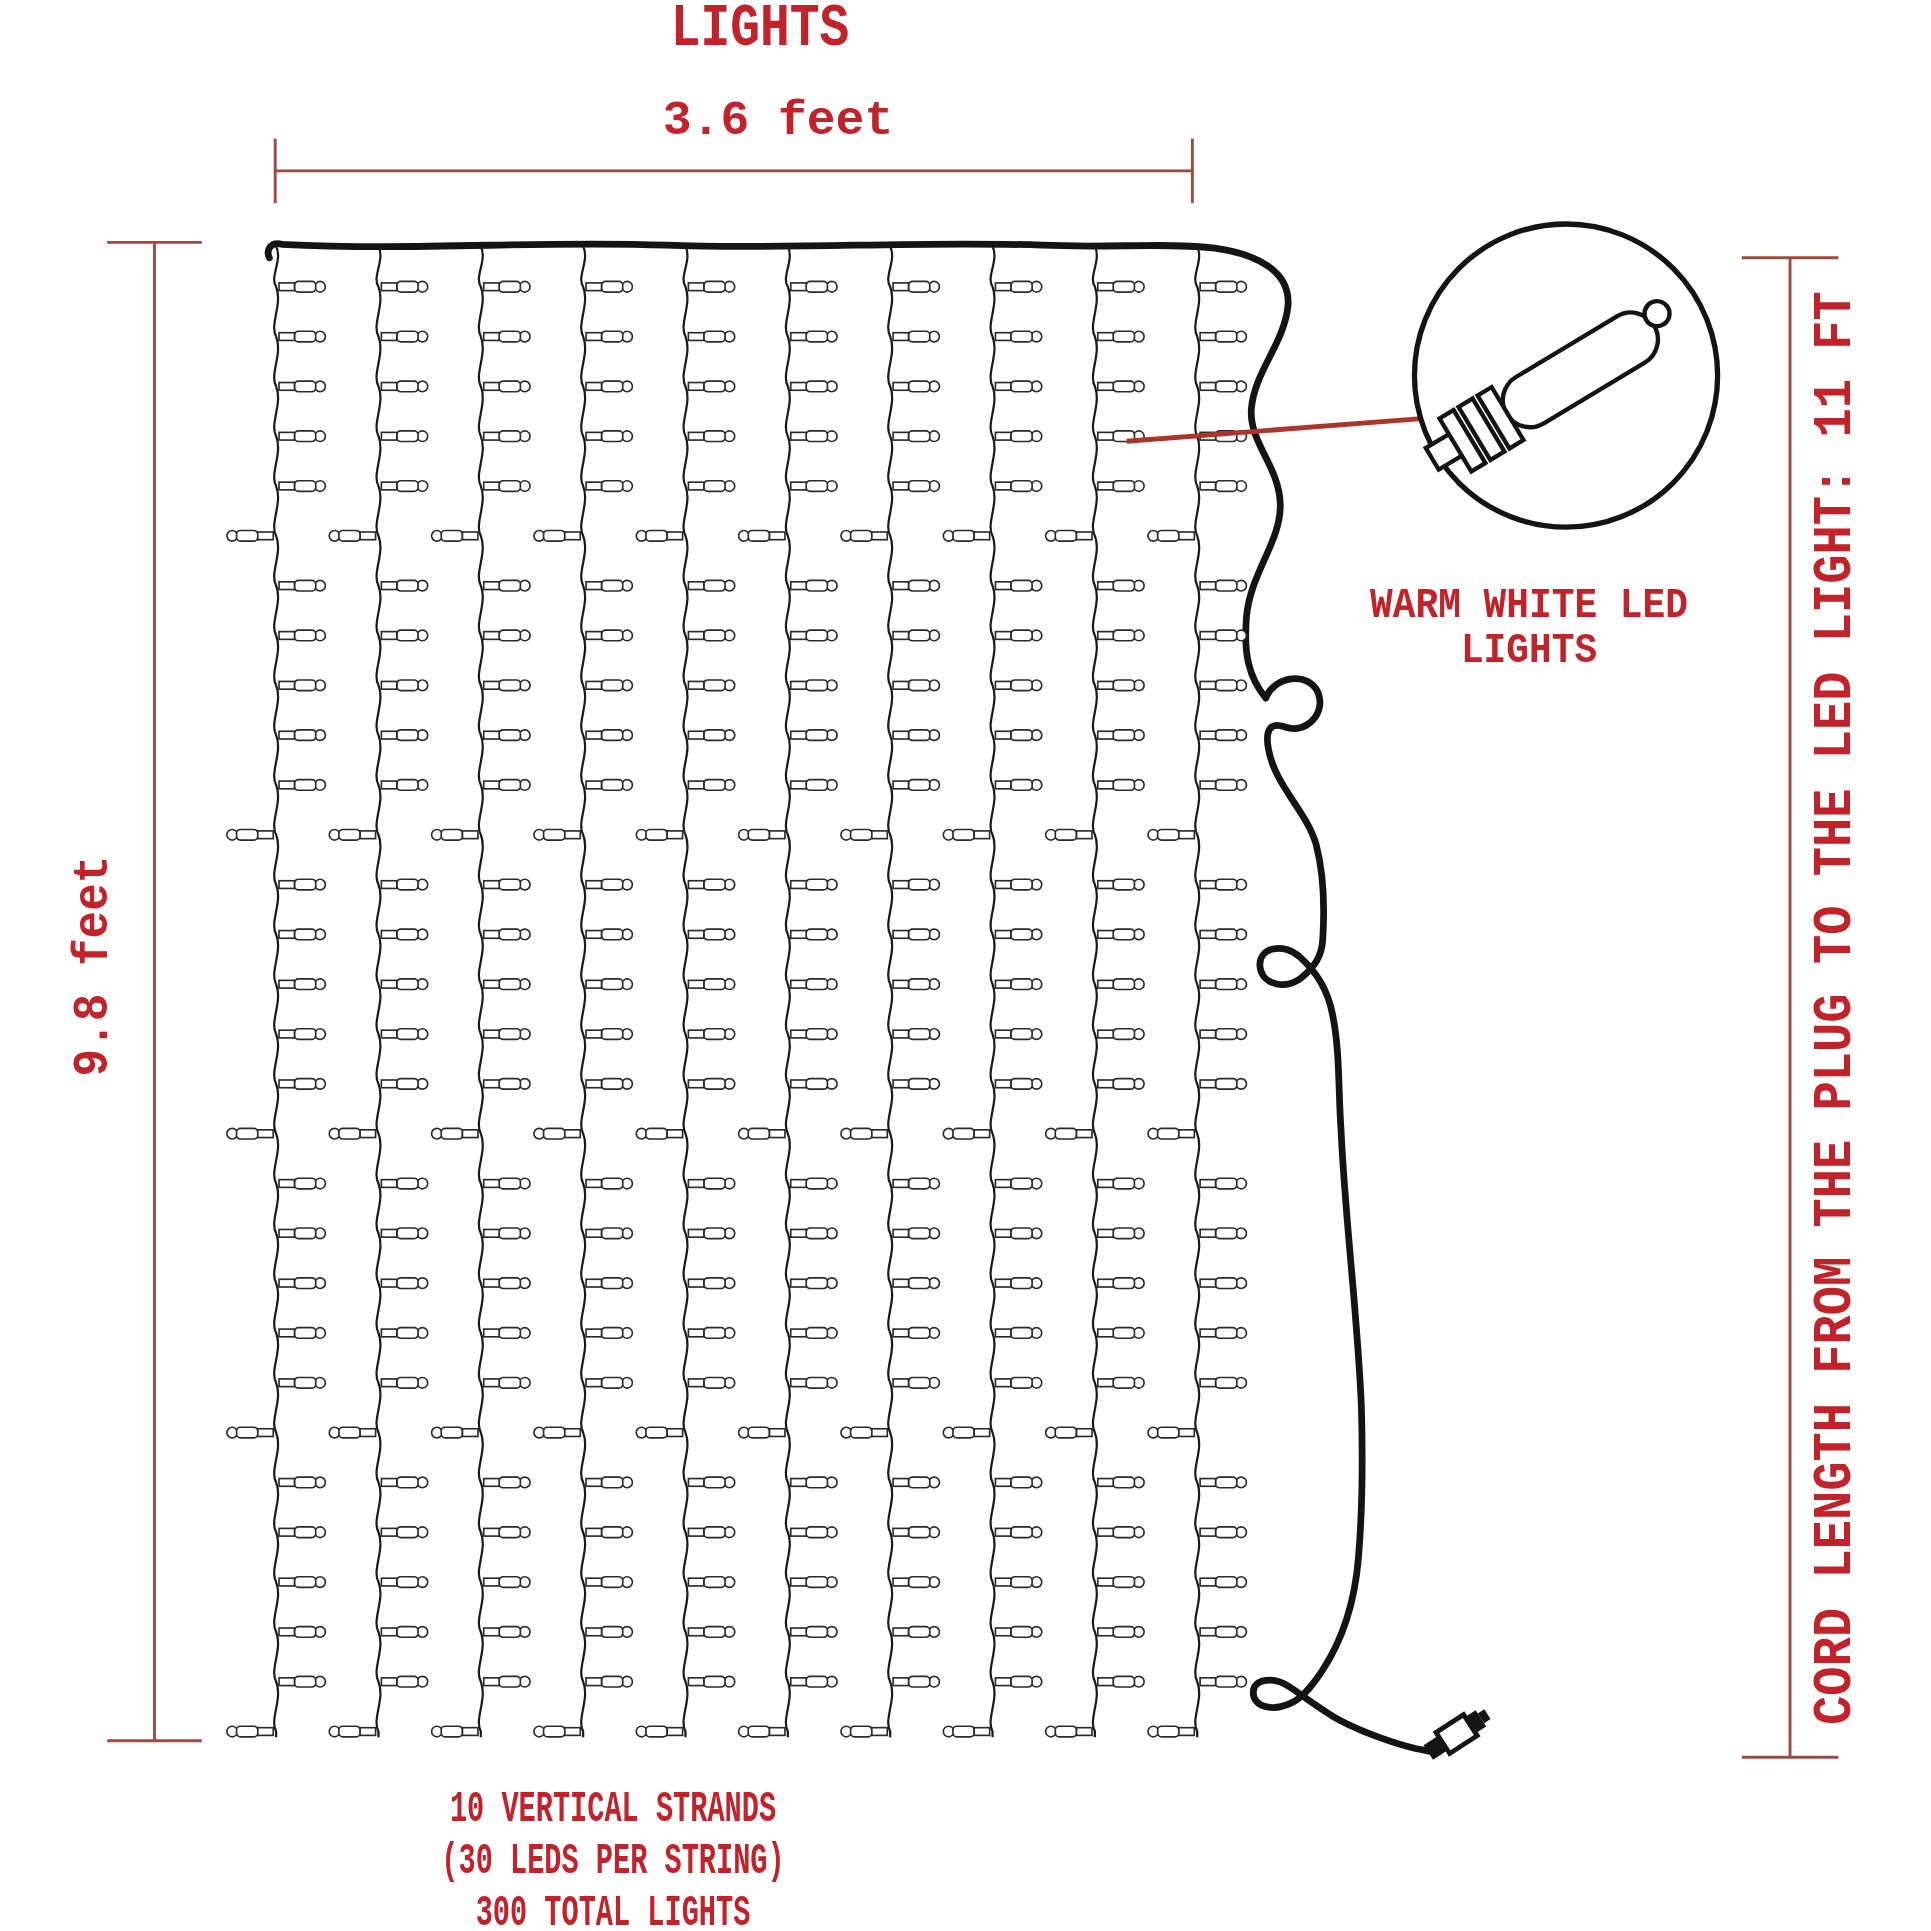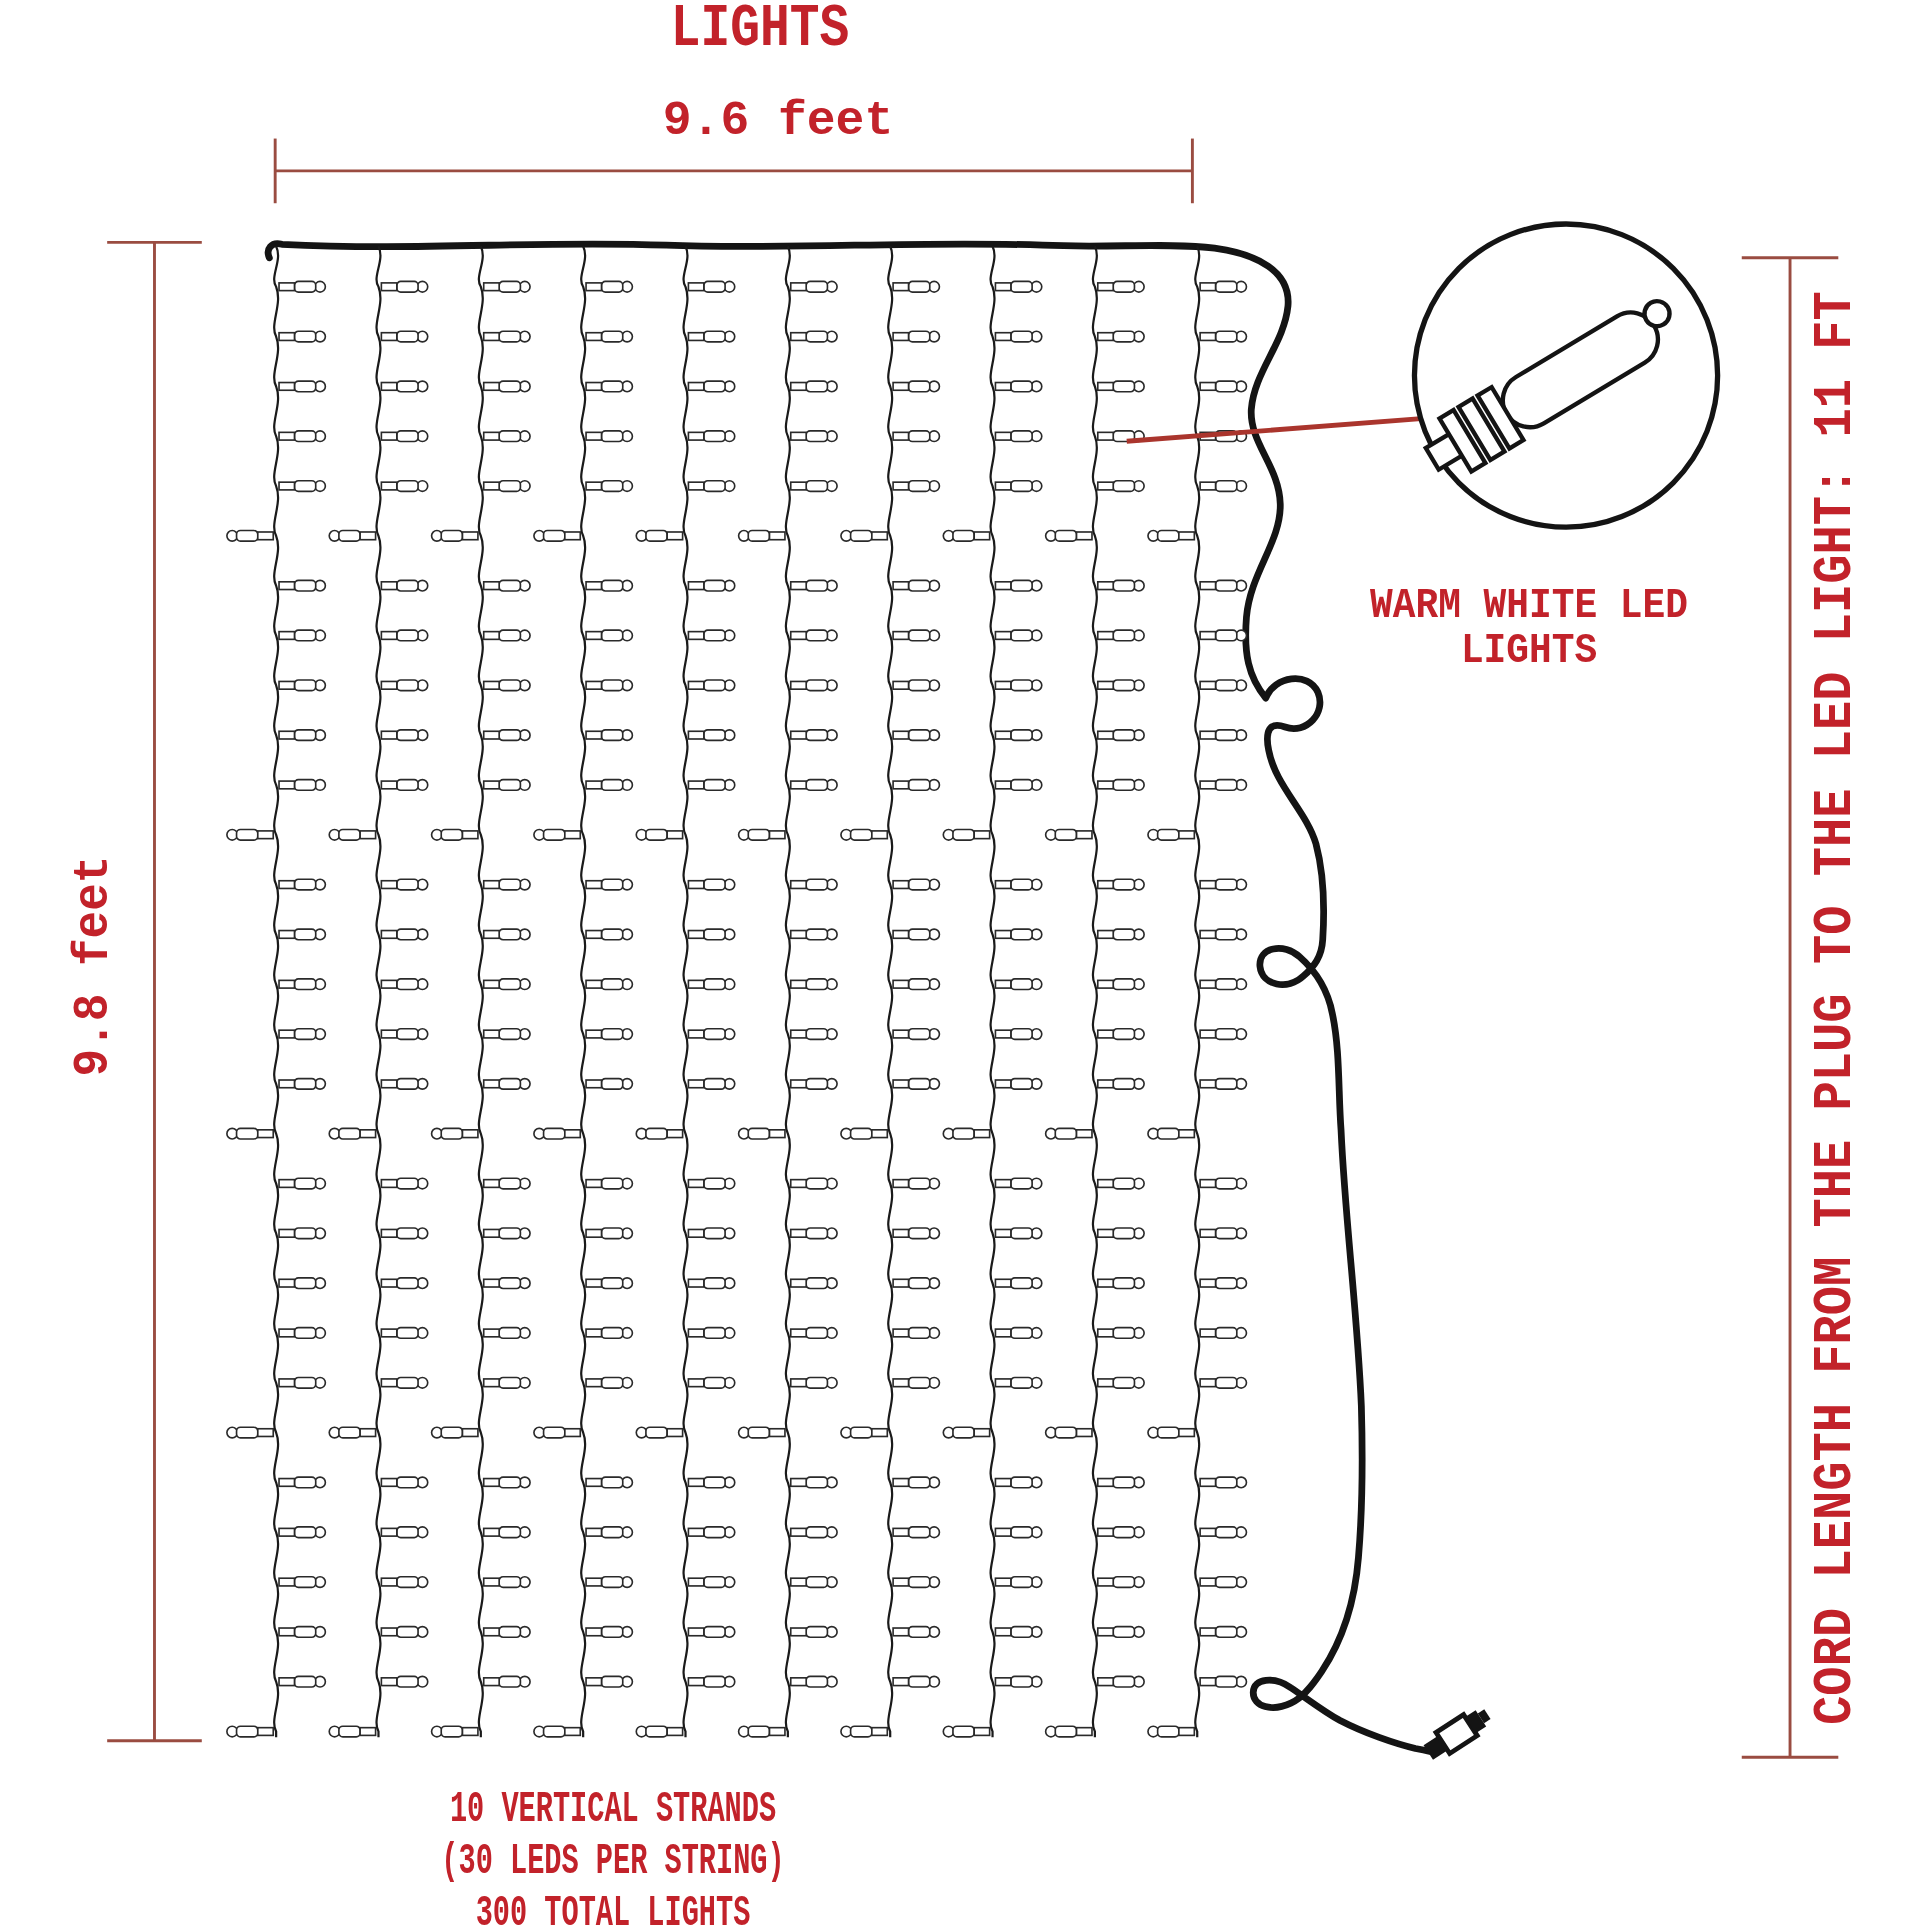--- a/index.html
+++ b/index.html
@@ -1561,21 +1561,21 @@
         <rect x="-60" y="-28" width="178" height="56" rx="28" fill="#fff" stroke="#141414" stroke-width="4.5"></rect>
         <circle cx="127" cy="-9" r="13" fill="#fff" stroke="#141414" stroke-width="4.5"></circle>
         <rect x="-122" y="-32" width="17" height="64" fill="#fff" stroke="#141414" stroke-width="4.5"></rect>
         <rect x="-99" y="-32" width="17" height="64" fill="#fff" stroke="#141414" stroke-width="4.5"></rect>
         <rect x="-76" y="-32" width="17" height="64" fill="#fff" stroke="#141414" stroke-width="4.5"></rect>
       </g>
     </svg>
 
   <div class="lbl title">LIGHTS</div>
 
-  <div class="lbl dim-width">9.6 feet</div>
+  <div class="lbl dim-width">3.6 feet</div>
 
   <div class="lbl dim-height">9.8 feet</div>
 
   <div class="lbl dim-cord">CORD LENGTH FROM THE PLUG TO THE LED LIGHT: 11 FT</div>
 
   <div class="lbl callout-label">
     <div>WARM WHITE LED</div>
     <div>LIGHTS</div>
   </div>
 

